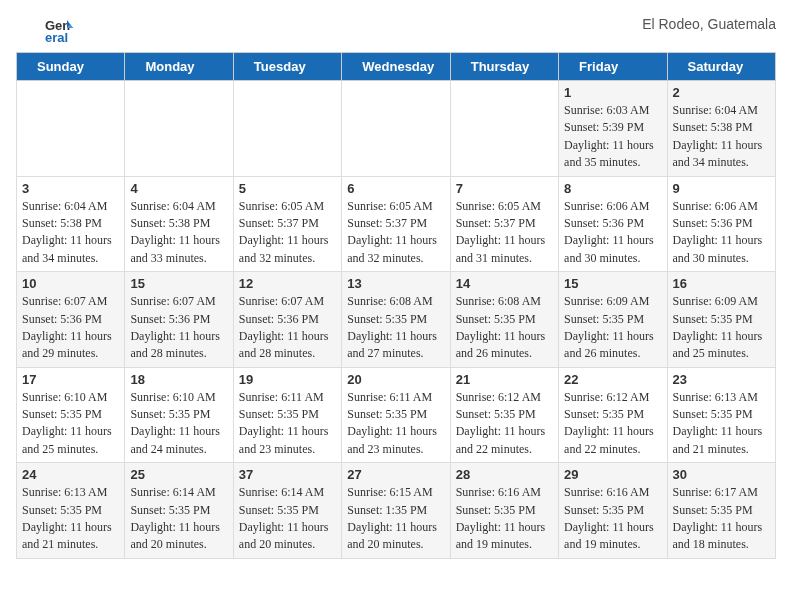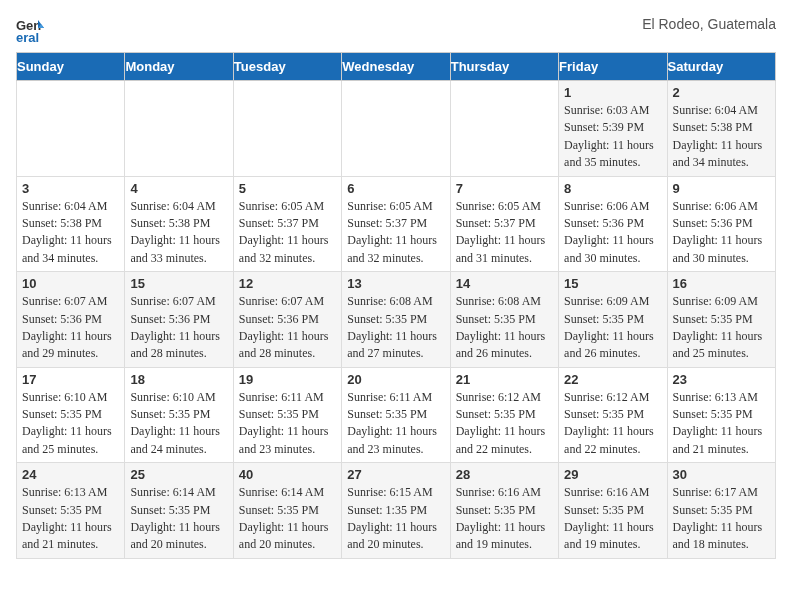--- a/index.html
+++ b/index.html
@@ -12,20 +12,21 @@
     }
     .header {
       display: flex;
       justify-content: space-between;
       align-items: flex-start;
       margin-bottom: 8px;
     }
     .logo {
       display: flex;
       align-items: center;
+      margin-left: 29px;
     }
     .logo-text {
       font-size: 18px;
       font-weight: bold;
       color: #333;
       line-height: 1.1;
     }
     .logo-text span {
       color: #1a6bb5;
     }
@@ -49,21 +50,21 @@
     table {
       width: 100%;
       border-collapse: collapse;
       table-layout: fixed;
     }
     thead tr th {
       background-color: #1a6bb5;
       color: #fff;
       font-size: 13px;
       font-weight: bold;
-      padding: 6px 0;
+      padding: 6px 20px;
       text-align: left;
       border: 1px solid #ccc;
     }
     tbody tr td {
       vertical-align: top;
       border: 1px solid #ddd;
       padding: 4px 5px;
       font-size: 10.5px;
       color: #333;
       height: 80px;
@@ -301,21 +302,21 @@
 and 21 minutes.</div>
         </td>
         <td>
           <span class="day-num">25</span>
           <div class="cell-info">Sunrise: 6:14 AM
 Sunset: 5:35 PM
 Daylight: 11 hours
 and 20 minutes.</div>
         </td>
         <td>
-          <span class="day-num">40</span>
+          <span class="day-num">37</span>
           <div class="cell-info">Sunrise: 6:14 AM
 Sunset: 5:35 PM
 Daylight: 11 hours
 and 20 minutes.</div>
         </td>
         <td>
           <span class="day-num">27</span>
           <div class="cell-info">Sunrise: 6:15 AM
 Sunset: 1:35 PM
 Daylight: 11 hours

